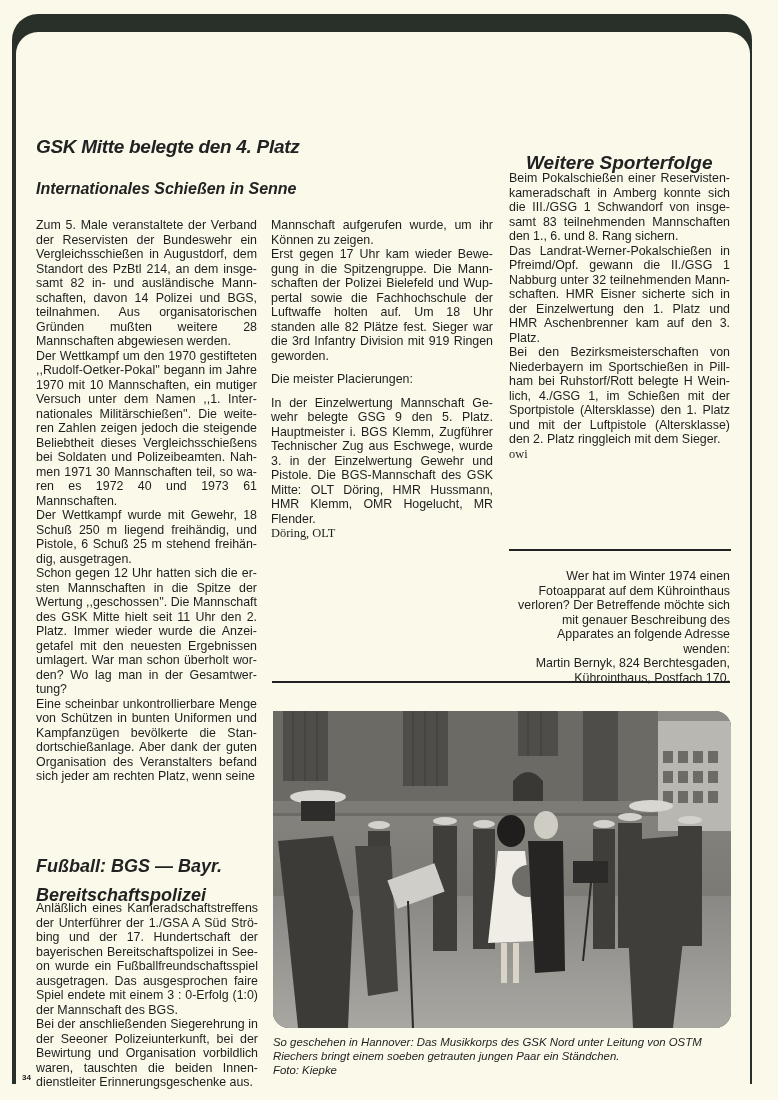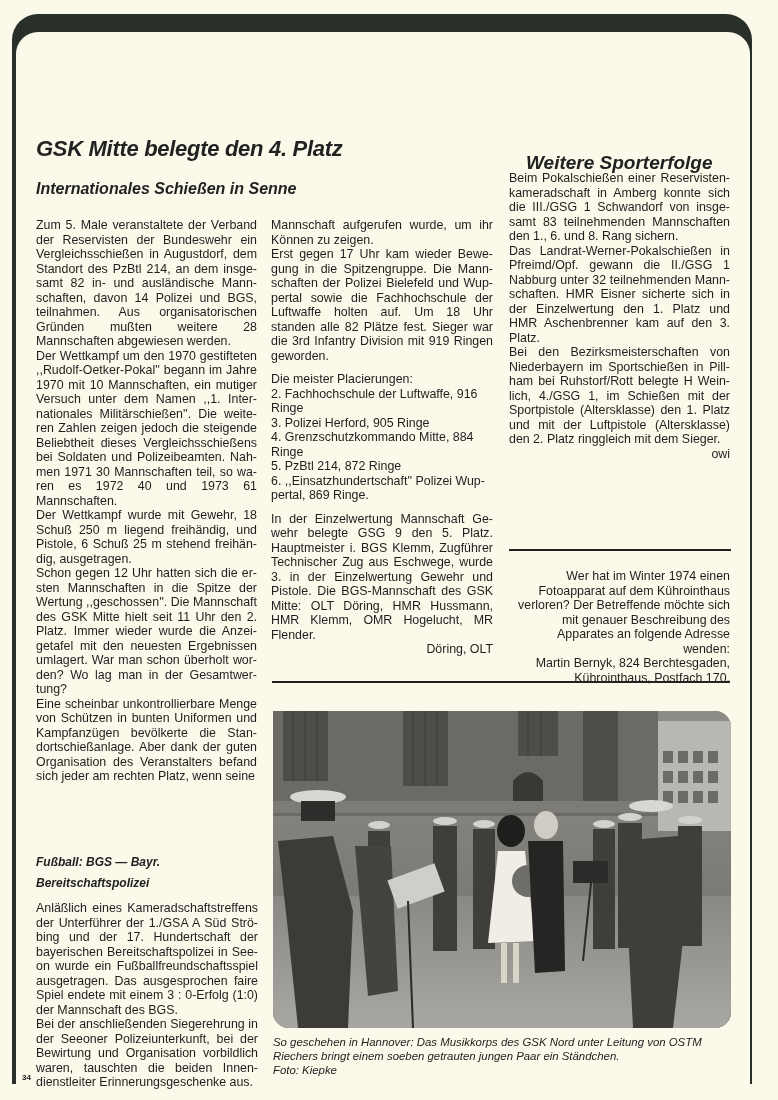--- a/index.html
+++ b/index.html
@@ -15,48 +15,48 @@
   }
   .topbar-inner {
     position: absolute; left: 16px; top: 32px; width: 734px; height: 40px;
     background: #fbf9ea; border-radius: 22px 22px 0 0;
   }
   .frame-left { position: absolute; left: 12px; top: 40px; width: 4px; height: 1044px; background: #283029; }
   .frame-right { position: absolute; left: 750px; top: 40px; width: 2px; height: 1044px; background: #283029; }
 
   .headline {
     position: absolute; left: 36px; top: 136px;
-    font-size: 22px; font-weight: bold; font-style: italic; letter-spacing: -0.3px;
+    font-size: 19px; font-weight: bold; font-style: italic; letter-spacing: -0.3px;
     color: #222; margin: 0;
   }
   .subhead {
     position: absolute; left: 36px; top: 180px;
     font-size: 16px; font-weight: bold; font-style: italic; color: #222; margin: 0;
   }
   .headline-right {
     position: absolute; left: 510px; top: 136px;
     font-size: 19px; font-weight: bold; font-style: italic; color: #222; margin: 16px;
   }
   .col {
     position: absolute; font-size: 12.4px; line-height: 14.5px;
     text-align: justify; hyphens: manual;
   }
   .col p { margin: 0; }
   .col p.gap { margin-top: 9px; }
   .col1 { left: 36px; top: 218px; width: 221px; }
   .col2 { left: 271px; top: 218px; width: 222px; }
   .col3 { left: 509px; top: 171px; width: 221px; }
   .col3b { left: 509px; top: 569px; width: 221px; text-align: right; }
-  .right { text-align: right; }
+  .right { text-align: left; font-family: Liberation Serif, serif; }
   .rule-small { position: absolute; left: 509px; top: 549px; width: 222px; height: 2px; background: #222; }
   .rule-wide { position: absolute; left: 272px; top: 681px; width: 458px; height: 2px; background: #222; }
 
   .headline-foot {
     position: absolute; left: 36px; top: 852px; width: 240px;
-    font-size: 12px; font-weight: bold; font-style: italic; line-height: 21px; color: #222; margin: 0;
+    font-size: 18px; font-weight: bold; font-style: italic; line-height: 29px; color: #222; margin: 0;
   }
   .col-foot { left: 36px; top: 901px; width: 222px; }
   .page-num { position: absolute; left: 22px; top: 1073px; font-size: 8px; font-weight: bold; }
 
   .photo {
     position: absolute; left: 273px; top: 711px; width: 458px; height: 317px;
     border-radius: 0 16px 16px 16px; overflow: hidden;
     background: #6a6a66;
   }
   .caption {
@@ -82,27 +82,20 @@
   <p>Der Wettkampf um den 1970 gestifteten ,,Rudolf-Oetker-Pokal'' begann im Jah­re 1970 mit 10 Mannschaften, ein muti­ger Versuch unter dem Namen ,,1. Inter­nationales Militärschießen''. Die weite­ren Zahlen zeigen jedoch die steigende Beliebtheit dieses Vergleichsschießens bei Soldaten und Polizeibeamten. Nah­men 1971 30 Mannschaften teil, so wa­ren es 1972 40 und 1973 61 Mannschaf­ten.</p>
   <p>Der Wettkampf wurde mit Gewehr, 18 Schuß 250 m liegend freihändig, und Pistole, 6 Schuß 25 m stehend freihän­dig, ausgetragen.</p>
   <p>Schon gegen 12 Uhr hatten sich die er­sten Mannschaften in die Spitze der Wertung ,,geschossen''. Die Mannschaft des GSK Mitte hielt seit 11 Uhr den 2. Platz. Immer wieder wurde die Anzei­getafel mit den neuesten Ergebnissen umlagert. War man schon überholt wor­den? Wo lag man in der Gesamtwer­tung?</p>
   <p>Eine scheinbar unkontrollierbare Men­ge von Schützen in bunten Uniformen und Kampfanzügen bevölkerte die Stan­dortschießanlage. Aber dank der guten Organisation des Veranstalters befand sich jeder am rechten Platz, wenn seine</p>
 </div>
 
 <div class="col col2">
   <p>Mannschaft aufgerufen wurde, um ihr Können zu zeigen.</p>
   <p>Erst gegen 17 Uhr kam wieder Bewe­gung in die Spitzengruppe. Die Mann­schaften der Polizei Bielefeld und Wup­pertal sowie die Fachhochschule der Luftwaffe holten auf. Um 18 Uhr standen alle 82 Plätze fest. Sieger war die 3rd In­fantry Division mit 919 Ringen gewor­den.</p>
   <p class="gap">Die meister Placierungen:</p>
-  <div style="text-align:left">
-    <p>2. Fachhochschule der Luftwaffe, 916 Ringe</p>
-    <p>3. Polizei Herford, 905 Ringe</p>
-    <p>4. Grenzschutzkommando Mitte, 884 Ringe</p>
-    <p>5. PzBtl 214, 872 Ringe</p>
-    <p>6. ,,Einsatzhundertschaft'' Polizei Wup­pertal, 869 Ringe.</p>
-  </div>
   <p class="gap">In der Einzelwertung Mannschaft Ge­wehr belegte GSG 9 den 5. Platz. Haupt­meister i. BGS Klemm, Zugführer Tech­nischer Zug aus Eschwege, wurde 3. in der Einzelwertung Gewehr und Pistole. Die BGS-Mannschaft des GSK Mitte: OLT Döring, HMR Hussmann, HMR Klemm, OMR Hogelucht, MR Flender.</p>
   <p class="right">Döring, OLT</p>
 </div>
 
 <div class="col col3">
   <p>Beim Pokalschießen einer Reservisten­kameradschaft in Amberg konnte sich die III./GSG 1 Schwandorf von insge­samt 83 teilnehmenden Mannschaften den 1., 6. und 8. Rang sichern.</p>
   <p>Das Landrat-Werner-Pokalschießen in Pfreimd/Opf. gewann die II./GSG 1 Nab­burg unter 32 teilnehmenden Mann­schaften. HMR Eisner sicherte sich in der Einzelwertung den 1. Platz und HMR Aschenbrenner kam auf den 3. Platz.</p>
   <p>Bei den Bezirksmeisterschaften von Niederbayern im Sportschießen in Pill­ham bei Ruhstorf/Rott belegte H Wein­lich, 4./GSG 1, im Schießen mit der Sportpistole (Altersklasse) den 1. Platz und mit der Luftpistole (Altersklasse) den 2. Platz ringgleich mit dem Sieger.</p>
   <p class="right">owi</p>
 </div>

